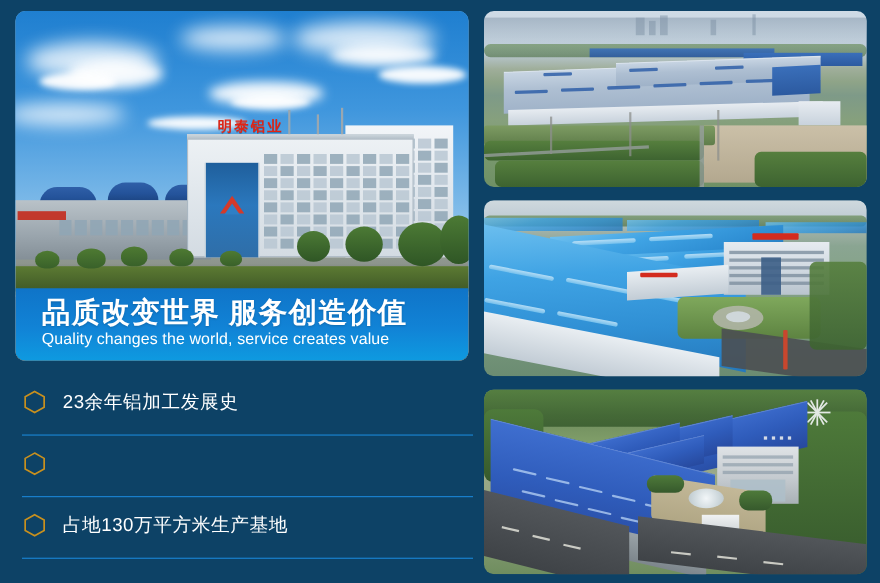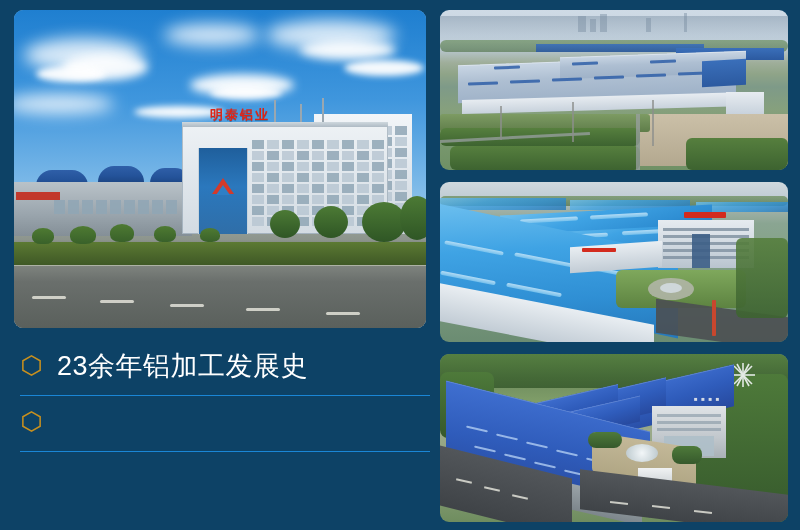--- a/index.html
+++ b/index.html
@@ -30,21 +30,21 @@
   .ground{position:absolute;left:0;right:0;bottom:0;height:108px;
     background:linear-gradient(180deg,#9aa39a 0%,#8d958d 18%,#6f756f 30%,#5e645e 36%,#565c56 100%);}
   .grass{position:absolute;left:0;right:0;bottom:60px;height:26px;
     background:linear-gradient(180deg,#5c7a33 0%,#48632a 60%,#3c5524 100%);}
   .road{position:absolute;left:0;right:0;bottom:0;height:62px;
     background:linear-gradient(180deg,#7e837e 0%,#6a6f6c 25%,#5a605c 100%);}
   .road-line{position:absolute;height:3px;background:#e2e2d8;opacity:.85;border-radius:2px;}
   .curb{position:absolute;left:0;right:0;bottom:58px;height:5px;background:#b9bdb4;opacity:.9;}
 
   
-  .bldg-main{position:absolute;left:168px;top:112px;width:206px;height:112px;
+  .bldg-main{position:absolute;left:156px;top:112px;width:206px;height:112px;
     background:linear-gradient(180deg,#eef2f5 0%,#e3e9ee 40%,#d3dbe2 100%);
     box-shadow:0 0 0 1px rgba(120,140,155,.5) inset;}
   .bldg-main .roofline{position:absolute;left:0;right:0;top:0;height:5px;
     background:linear-gradient(180deg,#cfd8de,#aebac4);}
   .roof-cn{position:absolute;left:28px;top:-16px;font-size:13px;letter-spacing:2px;
     color:#e02415;font-weight:bold;text-shadow:0 1px 0 rgba(0,0,0,.25);}
   .mast{position:absolute;width:2px;background:#9aa7b0;}
   .win-grid{position:absolute;display:grid;gap:2px 3px;}
   .win{background:#8fa6b5;opacity:.85;}
   .win.l{background:#b9c7d2;}
@@ -79,21 +79,21 @@
   .cap-cn{font-size:26px;font-weight:bold;letter-spacing:1px;line-height:30px;
     text-shadow:0 1px 2px rgba(0,0,0,.18);}
   .cap-en{font-size:14.5px;line-height:19px;letter-spacing:.1px;margin-top:1px;}
 
   
   .features{position:absolute;left:0;top:330px;width:412px;}
   .feat{position:relative;height:56px;}
   .feat-row{display:flex;align-items:center;height:51px;padding-left:6px;}
   .hexi{width:23px;height:23px;flex:none;margin-right:14px;}
   .hexi svg{display:block;}
-  .feat-text{color:#fff;font-size:27px;letter-spacing:.5px;white-space:nowrap;}
+  .feat-text{color:#fff;font-size:17px;letter-spacing:.5px;white-space:nowrap;}
   .rule{position:absolute;left:6px;right:-4px;bottom:0;height:1px;background:#1a86d6;}
 
   
   .right-col{position:absolute;left:440px;top:10px;width:348px;height:512px;}
   .rpanel{position:relative;width:348px;border-radius:9px;overflow:hidden;}
   .rp1{height:160px;}
   .rp2{height:160px;margin-top:12px;}
   .rp3{height:168px;margin-top:12px;}
 
   
@@ -344,20 +344,24 @@
       <div class="hedge" style="left:18px;top:218px;width:22px;height:16px;"></div>
       <div class="hedge" style="left:56px;top:216px;width:26px;height:18px;"></div>
       <div class="hedge" style="left:96px;top:214px;width:24px;height:18px;"></div>
       <div class="hedge" style="left:140px;top:216px;width:22px;height:16px;"></div>
       <div class="hedge" style="left:186px;top:218px;width:20px;height:14px;"></div>
       <div class="tree" style="left:256px;top:200px;width:30px;height:28px;"></div>
       <div class="tree" style="left:300px;top:196px;width:34px;height:32px;"></div>
       <div class="tree" style="left:348px;top:192px;width:44px;height:40px;"></div>
       <div class="tree" style="left:386px;top:186px;width:34px;height:44px;"></div>
 
+      <div class="caption">
+        <div class="cap-cn">品质改变世界  服务创造价值</div>
+        <div class="cap-en">Quality changes the world, service creates value</div>
+      </div>
     </div>
 
     <div class="features">
 
       <div class="feat">
         <div class="feat-row">
           <span class="hexi">
             <svg width="23" height="23" viewBox="0 0 24 24">
               <polygon points="12,2 21,7 21,17 12,22 3,17 3,7" fill="none" stroke="#c8901e" stroke-width="1.6"></polygon>
             </svg>
@@ -371,20 +375,31 @@
         <div class="feat-row">
           <span class="hexi">
             <svg width="23" height="23" viewBox="0 0 24 24">
               <polygon points="12,2 21,7 21,17 12,22 3,17 3,7" fill="none" stroke="#c8901e" stroke-width="1.6"></polygon>
             </svg>
           </span>
         </div>
         <div class="rule"></div>
       </div>
 
+      <div class="feat">
+        <div class="feat-row">
+          <span class="hexi">
+            <svg width="23" height="23" viewBox="0 0 24 24">
+              <polygon points="12,2 21,7 21,17 12,22 3,17 3,7" fill="none" stroke="#c8901e" stroke-width="1.6"></polygon>
+            </svg>
+          </span>
+          <span class="feat-text">占地130万平方米生产基地</span>
+        </div>
+        <div class="rule"></div>
+      </div>
 
     </div>
   </div>
 
   <div class="right-col">
 
     <div class="rpanel rp1">
       <div class="aer1"></div>
       <div class="haze-city"></div>
       <div class="sky-blk" style="left:138px;top:6px;width:8px;height:16px;"></div>

